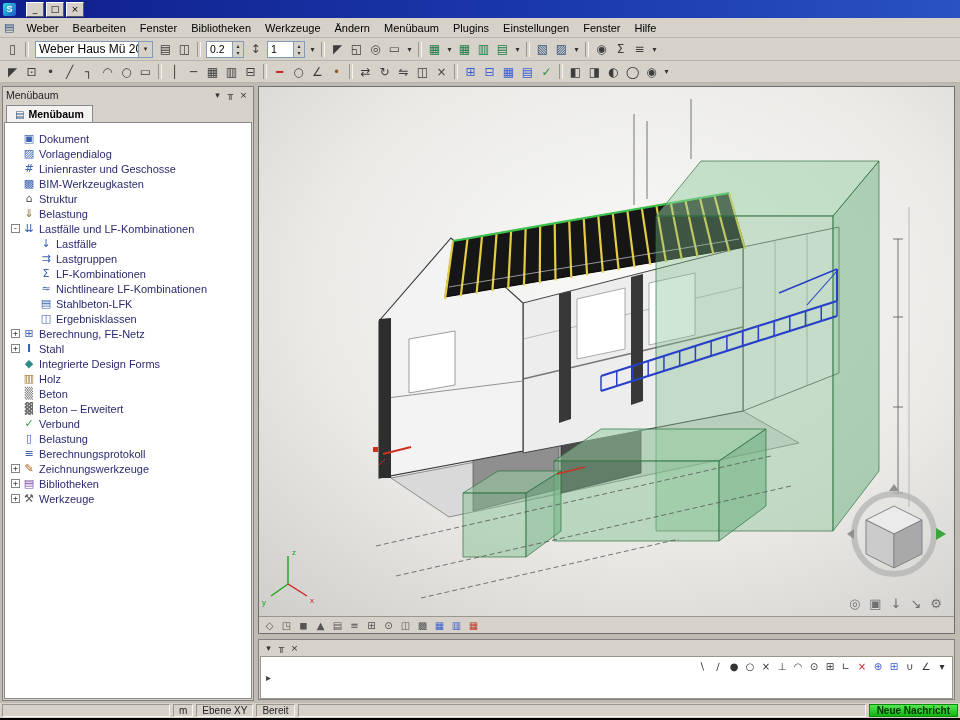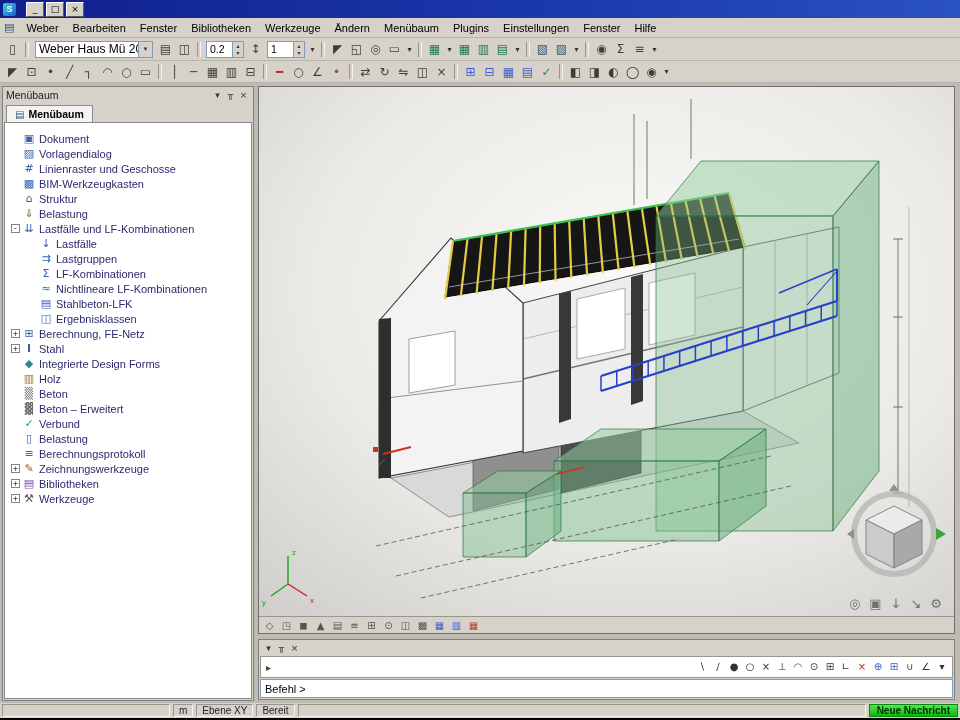--- a/index.html
+++ b/index.html
@@ -581,23 +581,20 @@
             <span class="snap-ico" style="color: rgb(51, 51, 51);">⊞</span>
             <span class="snap-ico" style="color: rgb(51, 51, 51);">∟</span>
             <span class="snap-ico" style="color: rgb(204, 34, 34);">×</span>
             <span class="snap-ico" style="color: rgb(59, 91, 208);">⊕</span>
             <span class="snap-ico" style="color: rgb(59, 91, 208);">⊞</span>
             <span class="snap-ico" style="color: rgb(51, 51, 51);">∪</span>
             <span class="snap-ico" style="color: rgb(51, 51, 51);">∠</span>
             <span class="snap-ico" style="color: rgb(51, 51, 51);">▾</span>
           </span>
       </div>
-      <div class="cmd-input-row">
-        <input class="cmd-input" value="Befehl &gt;" style="">
-      </div>
     </div>
   </div>
 
   <div class="statusbar">
     <span class="sb-cell sb-first"></span>
     <span class="sb-cell">m</span>
     <span class="sb-cell">Ebene XY</span>
     <span class="sb-cell">Bereit</span>
     <span class="sb-fill"></span>
     <span class="sb-msg">Neue Nachricht</span>

